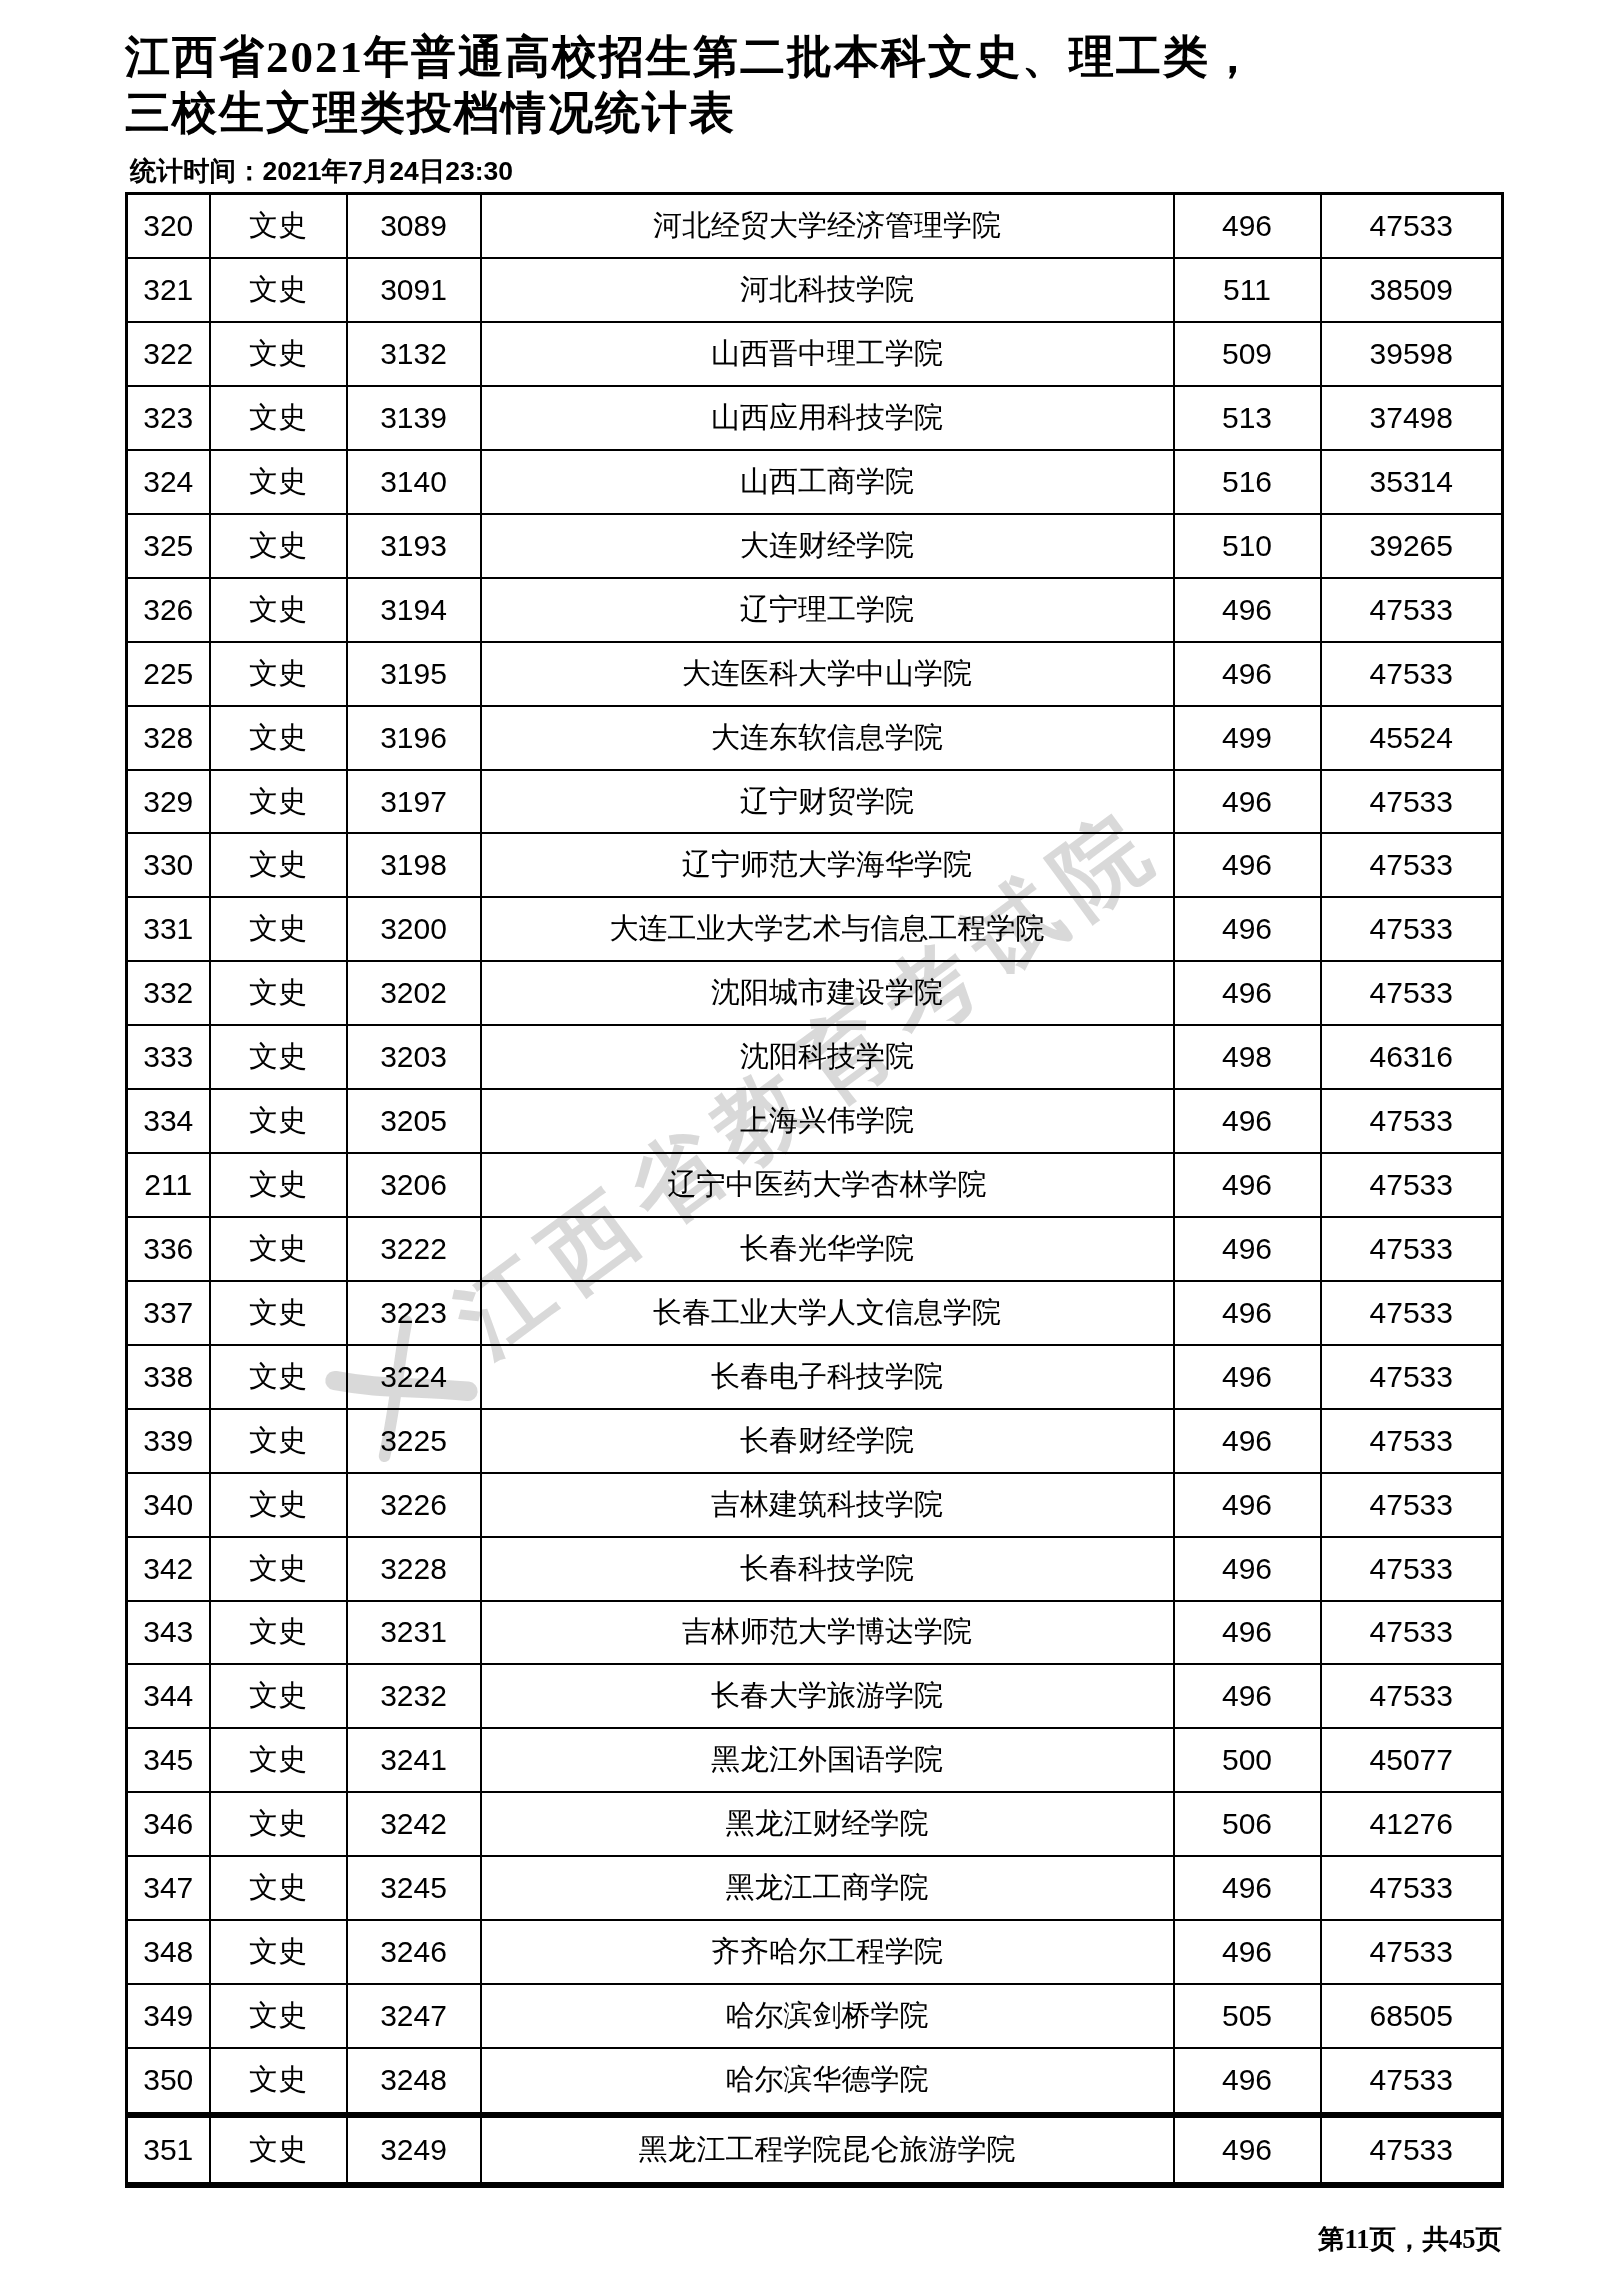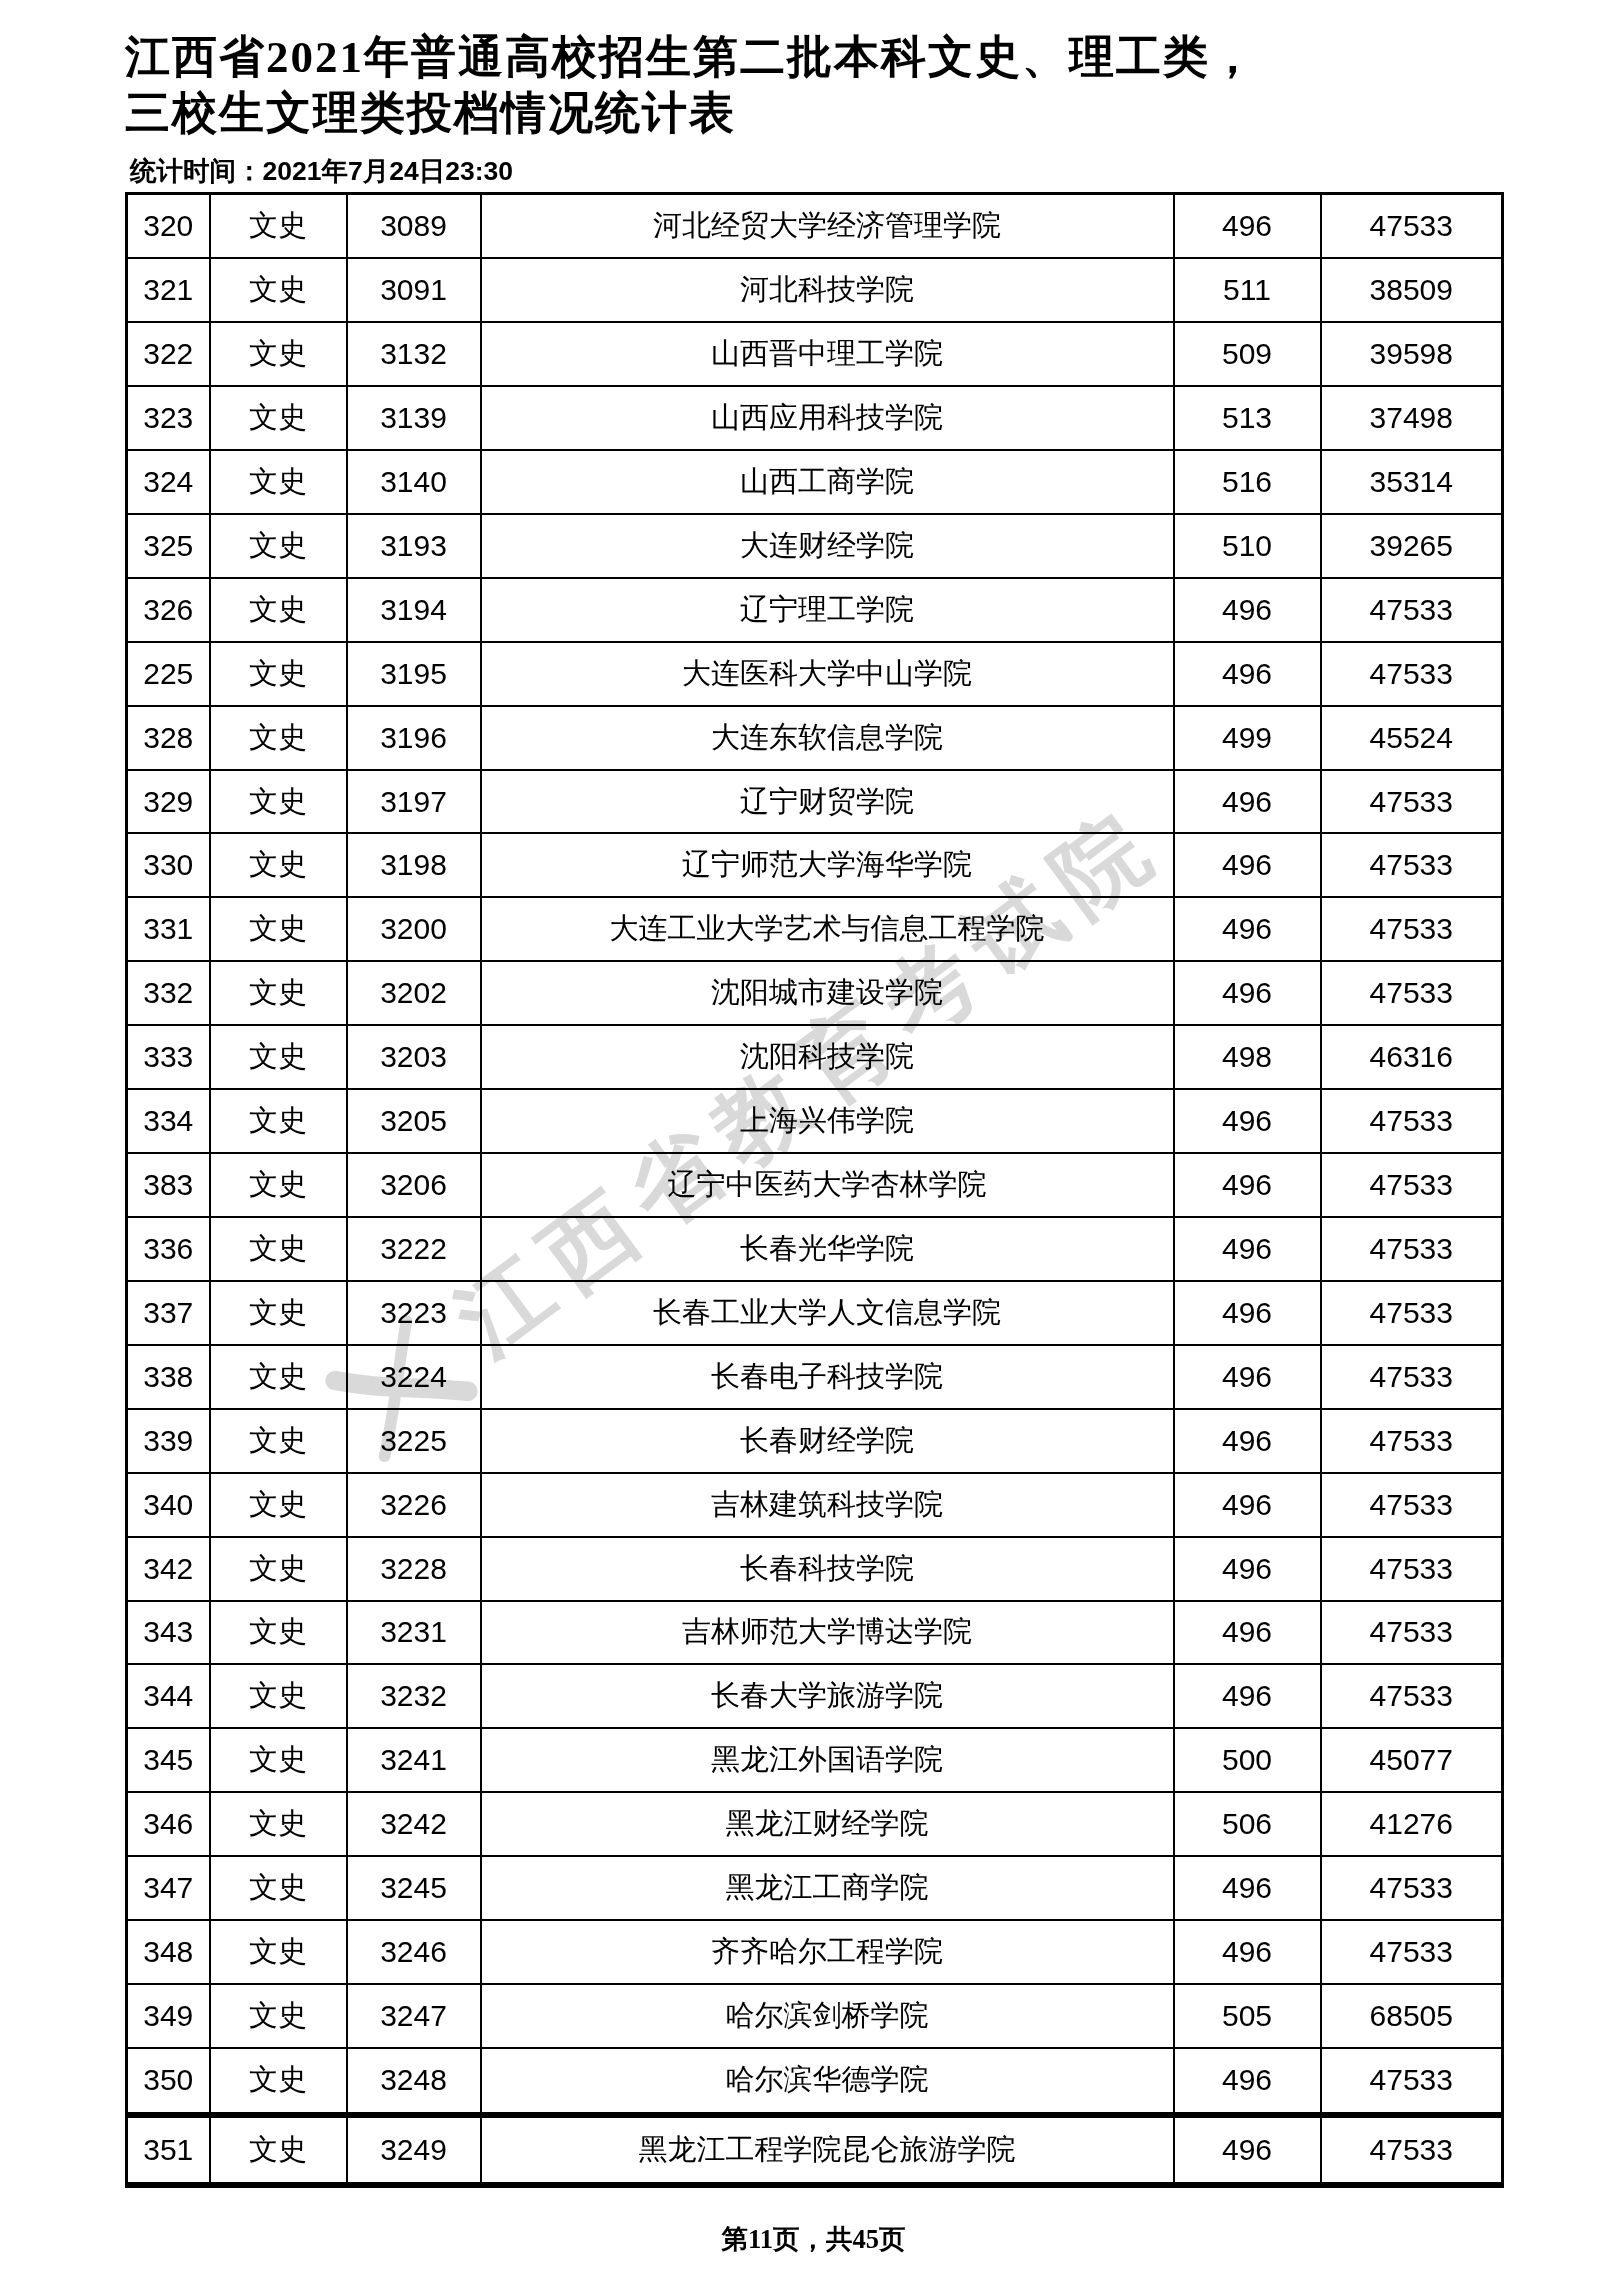--- a/index.html
+++ b/index.html
@@ -76,21 +76,21 @@
     font-size:30px;
   }
   td.c1,td.c3{
     font-family:"Liberation Serif","DejaVu Serif",serif;
     font-size:29px;
   }
   td.c3{text-align:left;padding-left:11.8px;}
   
   .footer{
     position:absolute;left:125px;top:2221px;width:1377px;
-    text-align:center;
+    text-align:right;
     font-family:"Liberation Serif","DejaVu Serif",serif;
     font-weight:bold;
     font-size:26.5px;
     z-index:2;
   }
 </style>
 </head>
 <body>
 
 <div class="page">
@@ -237,21 +237,21 @@
           </tr>
           <tr>
             <td class="c0">334</td>
             <td class="c1">文史</td>
             <td class="c2">3205</td>
             <td class="c3">上海兴伟学院</td>
             <td class="c4">496</td>
             <td class="c5">47533</td>
           </tr>
           <tr>
-            <td class="c0">383</td>
+            <td class="c0">211</td>
             <td class="c1">文史</td>
             <td class="c2">3206</td>
             <td class="c3">辽宁中医药大学杏林学院</td>
             <td class="c4">496</td>
             <td class="c5">47533</td>
           </tr>
           <tr>
             <td class="c0">336</td>
             <td class="c1">文史</td>
             <td class="c2">3222</td>

